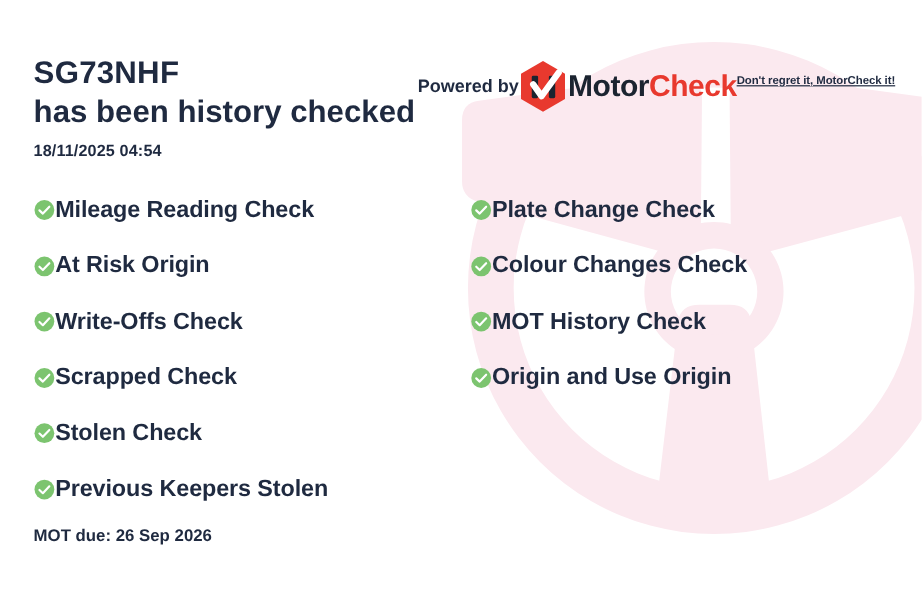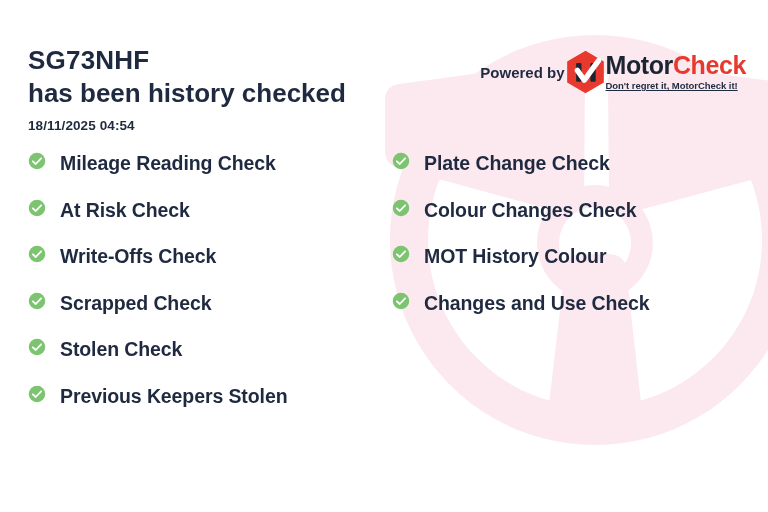--- a/index.html
+++ b/index.html
@@ -77,21 +77,21 @@
     color: #1f2a40;
     white-space: nowrap;
   }
   .logo-hex {
     width: 41px;
     height: 44px;
     flex: none;
   }
   .wordmark {
     display: flex;
-    flex-direction: column;
+    flex-direction: row;
     justify-content: center;
     line-height: 1;
   }
   .wordmark-row {
     font-size: 25px;
     font-weight: bold;
     letter-spacing: -0.4px;
     white-space: nowrap;
   }
   .wm-motor { color: #1b2430; }
@@ -109,22 +109,22 @@
   
   .check-col {
     position: absolute;
     z-index: 2;
   }
   #col-left  { left: 28px;  top: 152px; width: 350px; }
   #col-right { left: 392px; top: 152px; width: 350px; }
 
   .check-row {
     display: flex;
+    align-items: center;
     height: 46.5px;
-    gap: 14px;
   }
   .check-icon {
     width: 18px;
     height: 18px;
     flex: none;
     display: block;
   }
   .check-label {
     font-size: 19.5px;
     font-weight: bold;
@@ -226,21 +226,21 @@
         <path d="M6.5 12.4 L10.3 16 L17.5 8.4" stroke="#ffffff" stroke-width="2.4" fill="none" stroke-linecap="round" stroke-linejoin="round"></path>
       </svg>
       <span class="check-label">Mileage Reading Check</span>
     </div>
 
     <div class="check-row">
       <svg class="check-icon" viewBox="0 0 24 24">
         <circle cx="12" cy="12" r="11" fill="#7cc46f"></circle>
         <path d="M6.5 12.4 L10.3 16 L17.5 8.4" stroke="#ffffff" stroke-width="2.4" fill="none" stroke-linecap="round" stroke-linejoin="round"></path>
       </svg>
-      <span class="check-label">At Risk Check</span>
+      <span class="check-label">At Risk Origin</span>
     </div>
 
     <div class="check-row">
       <svg class="check-icon" viewBox="0 0 24 24">
         <circle cx="12" cy="12" r="11" fill="#7cc46f"></circle>
         <path d="M6.5 12.4 L10.3 16 L17.5 8.4" stroke="#ffffff" stroke-width="2.4" fill="none" stroke-linecap="round" stroke-linejoin="round"></path>
       </svg>
       <span class="check-label">Write-Offs Check</span>
     </div>
 
@@ -285,26 +285,27 @@
         <path d="M6.5 12.4 L10.3 16 L17.5 8.4" stroke="#ffffff" stroke-width="2.4" fill="none" stroke-linecap="round" stroke-linejoin="round"></path>
       </svg>
       <span class="check-label">Colour Changes Check</span>
     </div>
 
     <div class="check-row">
       <svg class="check-icon" viewBox="0 0 24 24">
         <circle cx="12" cy="12" r="11" fill="#7cc46f"></circle>
         <path d="M6.5 12.4 L10.3 16 L17.5 8.4" stroke="#ffffff" stroke-width="2.4" fill="none" stroke-linecap="round" stroke-linejoin="round"></path>
       </svg>
-      <span class="check-label">MOT History Colour</span>
-    </div>
-
-    <div class="check-row">
-      <svg class="check-icon" viewBox="0 0 24 24">
-        <circle cx="12" cy="12" r="11" fill="#7cc46f"></circle>
-        <path d="M6.5 12.4 L10.3 16 L17.5 8.4" stroke="#ffffff" stroke-width="2.4" fill="none" stroke-linecap="round" stroke-linejoin="round"></path>
-      </svg>
-      <span class="check-label">Changes and Use Check</span>
+      <span class="check-label">MOT History Check</span>
+    </div>
+
+    <div class="check-row">
+      <svg class="check-icon" viewBox="0 0 24 24">
+        <circle cx="12" cy="12" r="11" fill="#7cc46f"></circle>
+        <path d="M6.5 12.4 L10.3 16 L17.5 8.4" stroke="#ffffff" stroke-width="2.4" fill="none" stroke-linecap="round" stroke-linejoin="round"></path>
+      </svg>
+      <span class="check-label">Origin and Use Origin</span>
     </div>
   </div>
 
+  <div id="mot-due">MOT due: 26 Sep 2026</div>
 
 </div>
 
 </body></html>

